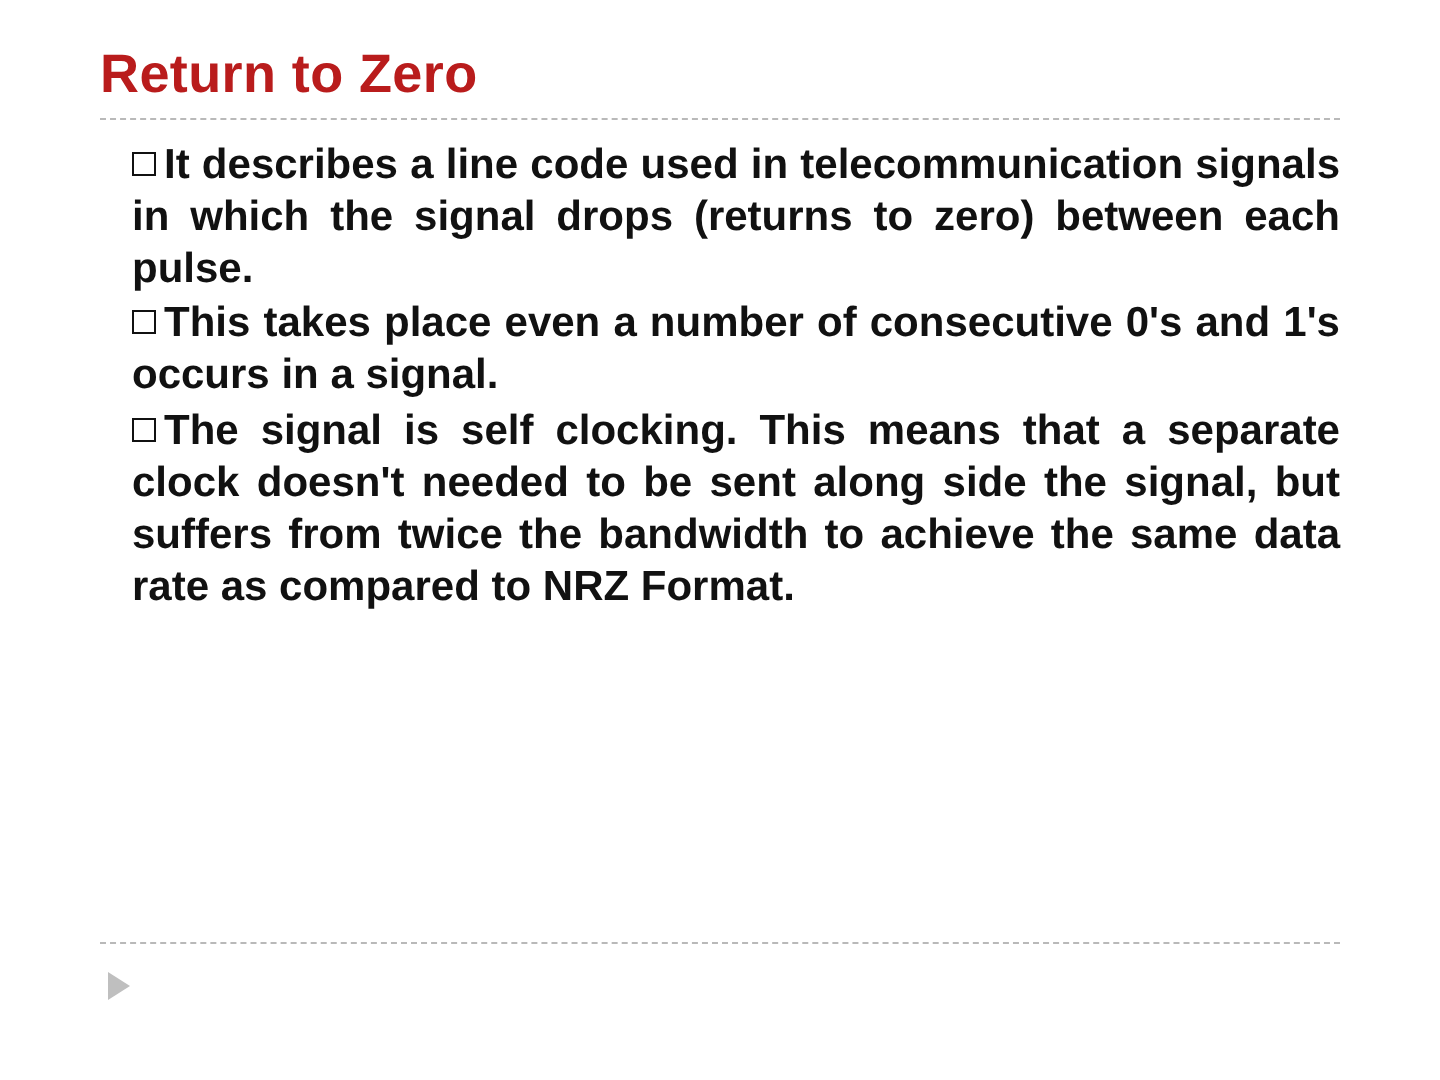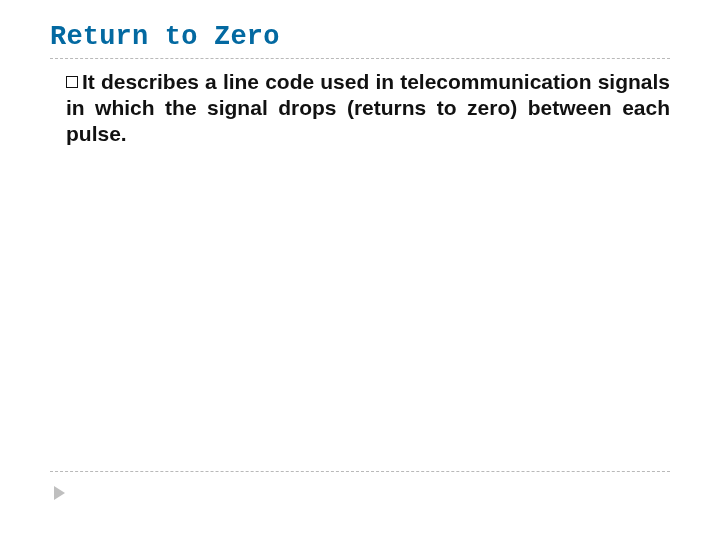--- a/index.html
+++ b/index.html
@@ -14,24 +14,23 @@
   .slide {
     box-sizing: border-box;
     width: 720px;
     height: 540px;
     padding: 22px 50px 40px 50px;
     position: relative;
   }
   .title {
     font-size: 27px;
     font-weight: bold;
-    color: #0369a1;
+    color: #b91c1c;
     margin: 0 0 6px 0;
     letter-spacing: 0.2px;
-    font-family: Liberation Mono, monospace;
   }
   .divider-top {
     border: none;
     border-top: 1.5px dashed #b9b9b9;
     margin: 0 0 10px 0;
   }
   .content {
     font-size: 21px;
     font-weight: bold;
     line-height: 1.23;
@@ -78,17 +77,23 @@
 
 <div class="slide">
 
   <h1 class="title">Return to Zero</h1>
   <hr class="divider-top">
 
   <div class="content">
     <p class="bullet">
       <span class="checkbox"></span><span>It describes a line code used in telecommunication signals in which the signal drops (returns to zero) between each pulse.</span>
     </p>
+    <p class="bullet">
+      <span class="checkbox"></span><span>This takes place even a number of consecutive 0's and 1's occurs in a signal.</span>
+    </p>
+    <p class="bullet">
+      <span class="checkbox"></span><span>The signal is self clocking. This means that a separate clock doesn't needed to be sent along side the signal, but suffers from twice the bandwidth to achieve the same data rate as compared to NRZ Format.</span>
+    </p>
   </div>
 
   <hr class="divider-bottom">
   <div class="corner-arrow"></div>
 </div>
 
 </body></html>

